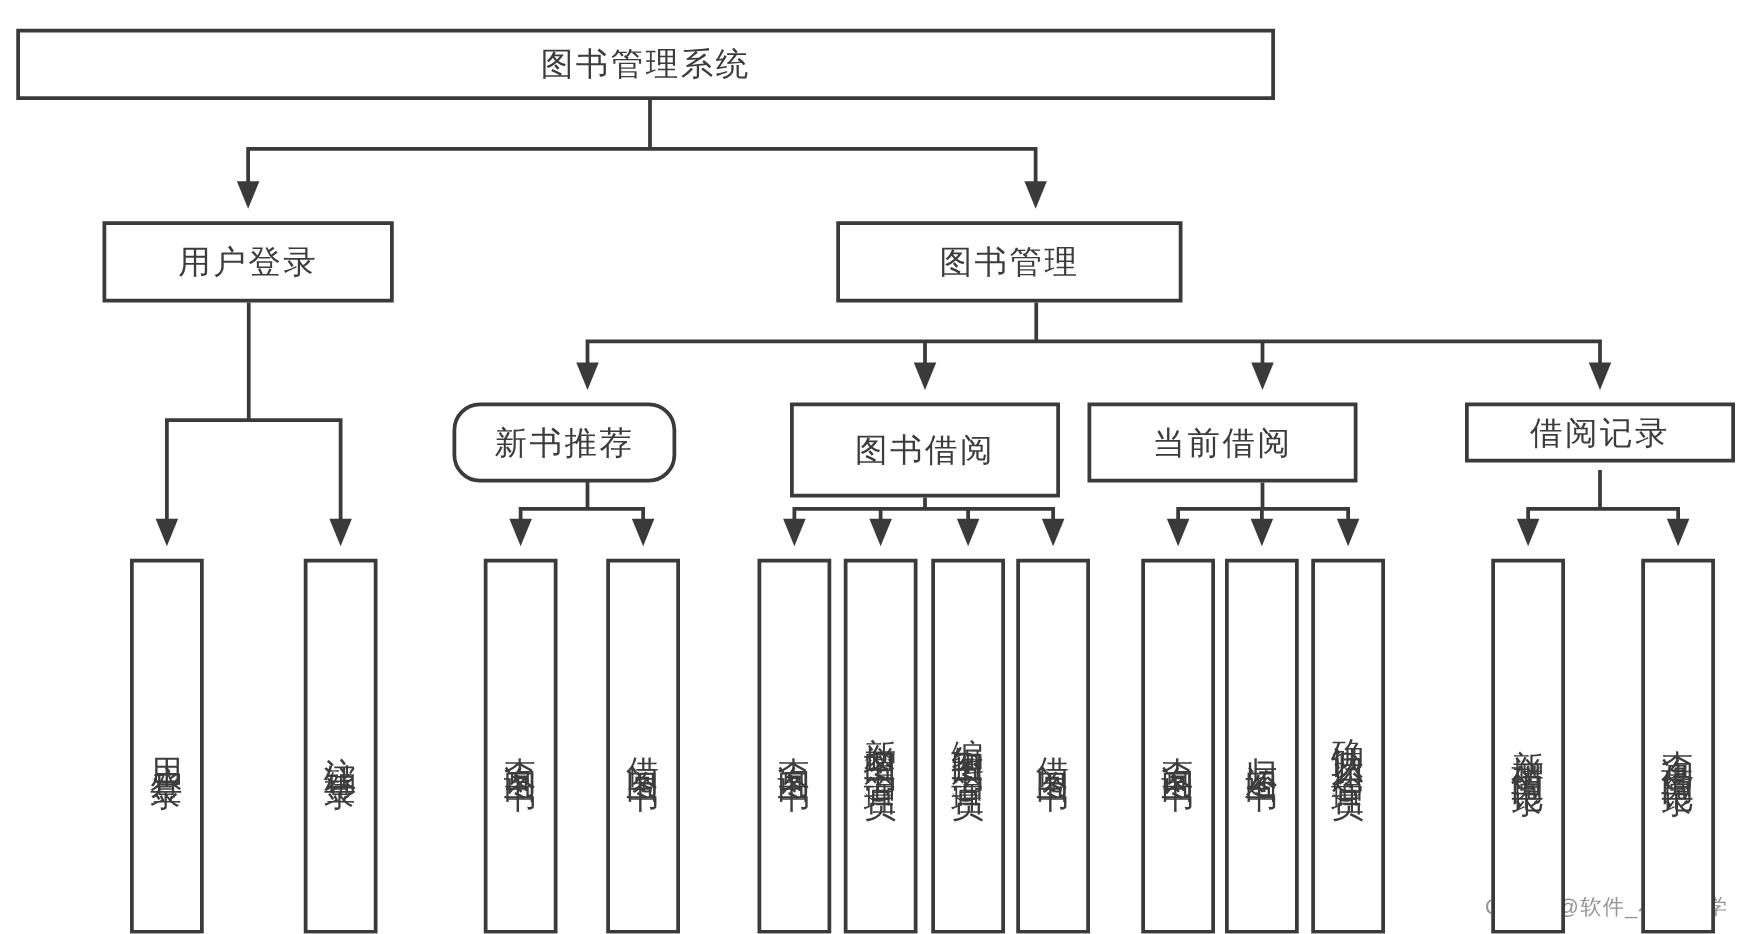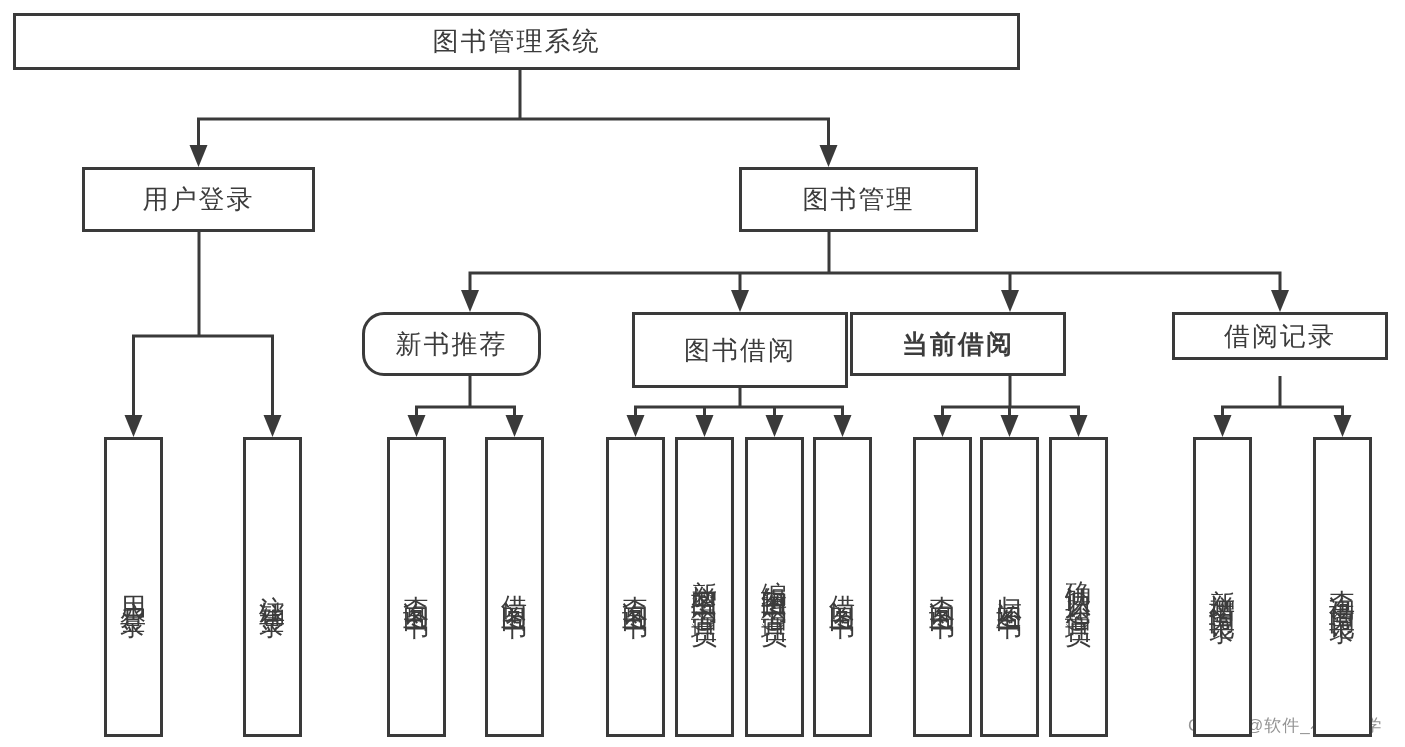--- a/index.html
+++ b/index.html
@@ -17,20 +17,21 @@
     overflow:hidden;
   }
   #wires{position:absolute;left:0;top:0;width:1405px;height:747px;}
   .node{
     position:absolute;
     box-sizing:border-box;
     background:var(--boxbg);
     border:3px solid var(--line);
     display:flex;align-items:center;justify-content:center;
     color:var(--text);
+    margin-top:10px;
   }
   .node.wide .lbl{
     font-size:26px;
     letter-spacing:2px;
     white-space:nowrap;
   }
   .node.tall .lbl{
     writing-mode:vertical-rl;
     text-orientation:mixed;
     font-size:26px;
@@ -73,36 +74,36 @@
       <polygon points="1333.5,415 1351.5,415 1342.5,437" fill="#3a3a3a"></polygon>
     </svg>
 
   <div id="watermark">CSDN @软件_小贺同学</div>
 <div class="node wide" style="left: 13px; top: 13px; width: 1007px; height: 57px;">
       <span class="lbl">图书管理系统</span>
     </div>
     <div class="node wide" style="left: 82px; top: 167px; width: 233px; height: 65px;">
       <span class="lbl">用户登录</span>
     </div>
-    <div class="node wide" style="left: 739px; top: 167px; width: 239px; height: 65px;">
+    <div class="node wide" style="left: 669px; top: 167px; width: 277px; height: 65px;">
       <span class="lbl">图书管理</span>
     </div>
     <div class="node tall" style="left: 104px; top: 437px; width: 59px; height: 300px;">
       <span class="lbl">用户登录</span>
     </div>
     <div class="node tall" style="left: 243px; top: 437px; width: 59px; height: 300px;">
       <span class="lbl">注销登录</span>
     </div>
     <div class="node wide" style="left: 362px; top: 312px; width: 179px; height: 64px; border-radius: 22px;">
       <span class="lbl">新书推荐</span>
     </div>
     <div class="node wide" style="left: 632px; top: 312px; width: 216px; height: 76px;">
       <span class="lbl">图书借阅</span>
     </div>
-    <div class="node wide" style="left: 850px; top: 312px; width: 216px; height: 64px; font-weight: bold;">
+    <div class="node wide" style="left: 870px; top: 312px; width: 216px; height: 64px;">
       <span class="lbl">当前借阅</span>
     </div>
     <div class="node wide" style="left: 1172px; top: 312px; width: 216px; height: 48px;">
       <span class="lbl">借阅记录</span>
     </div>
     <div class="node tall" style="left: 387px; top: 437px; width: 59px; height: 300px;">
       <span class="lbl">查询图书</span>
     </div>
     <div class="node tall" style="left: 485px; top: 437px; width: 59px; height: 300px;">
       <span class="lbl">借阅图书</span>

